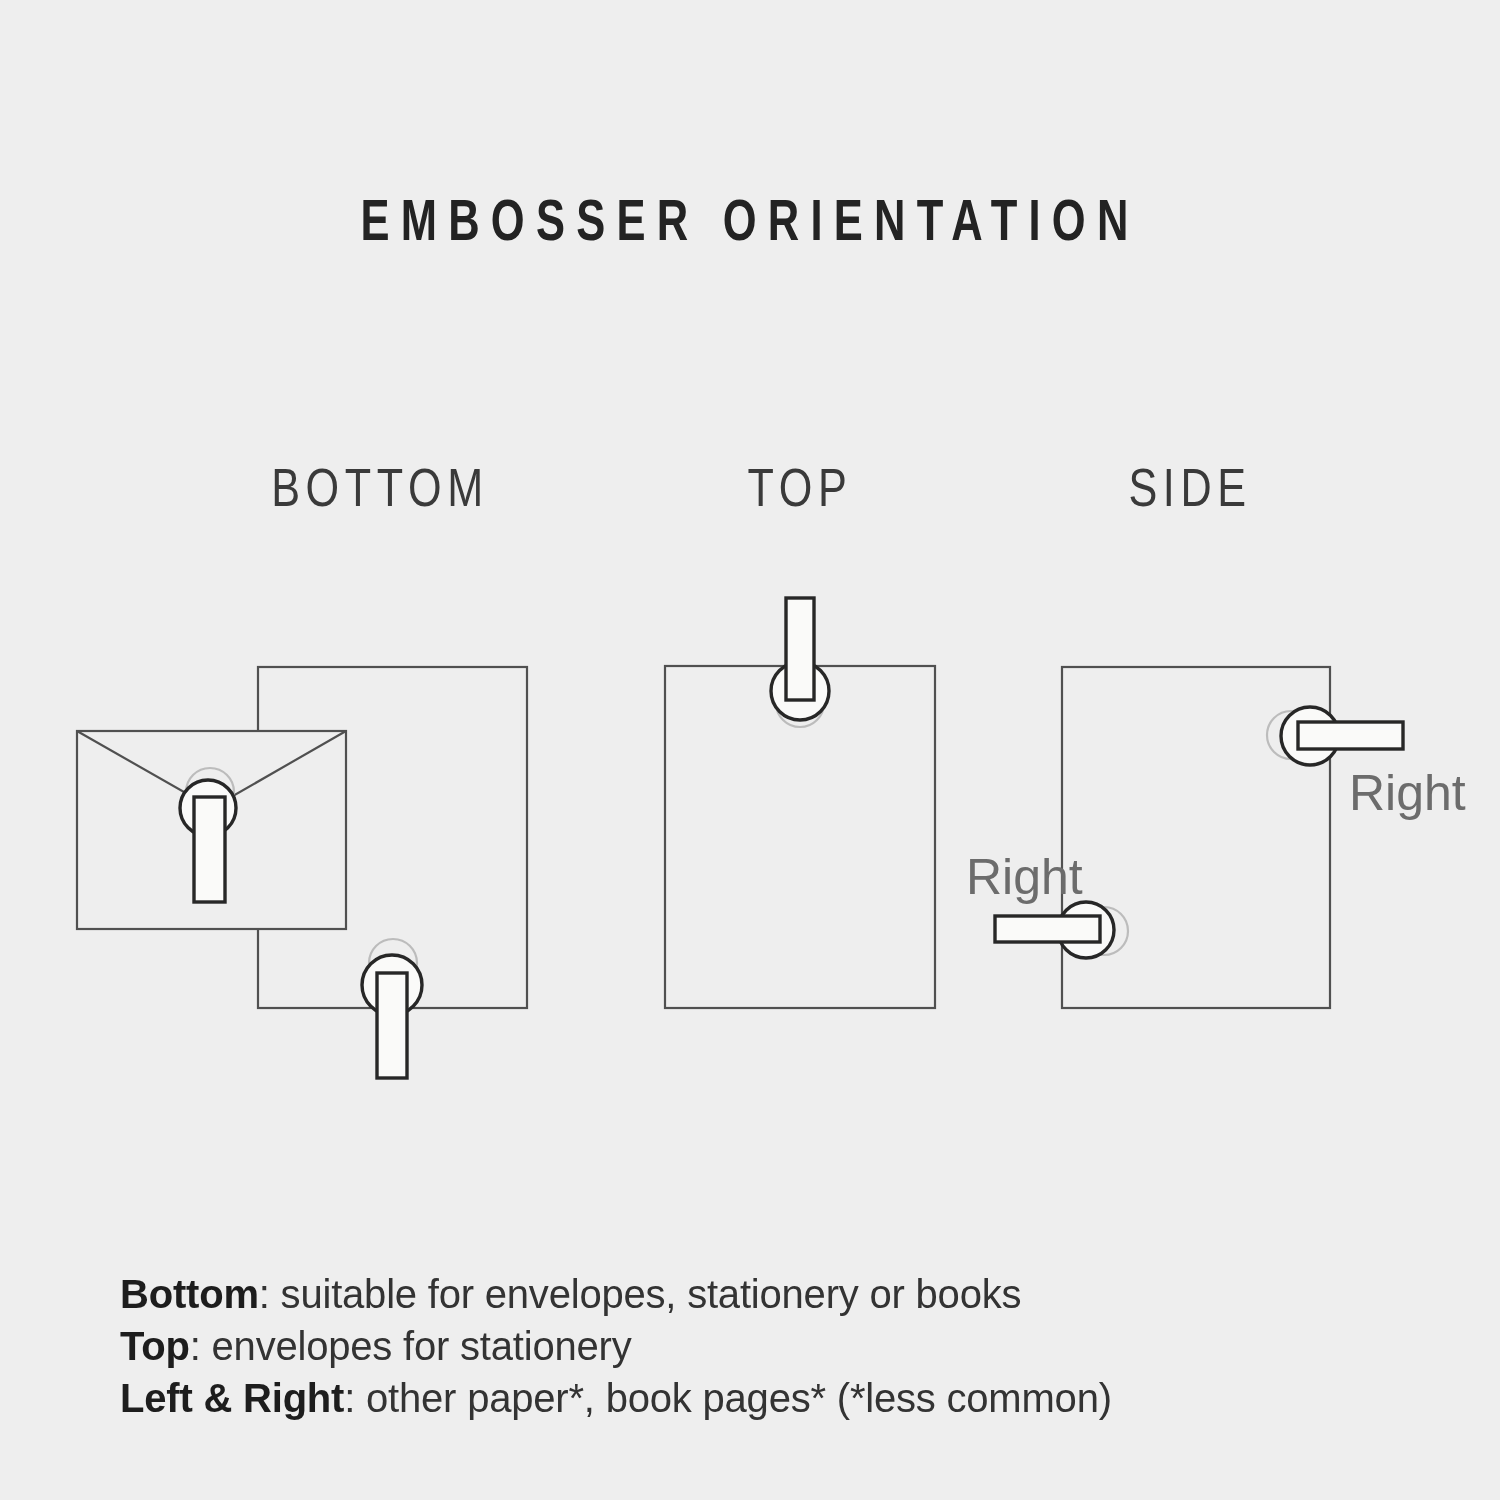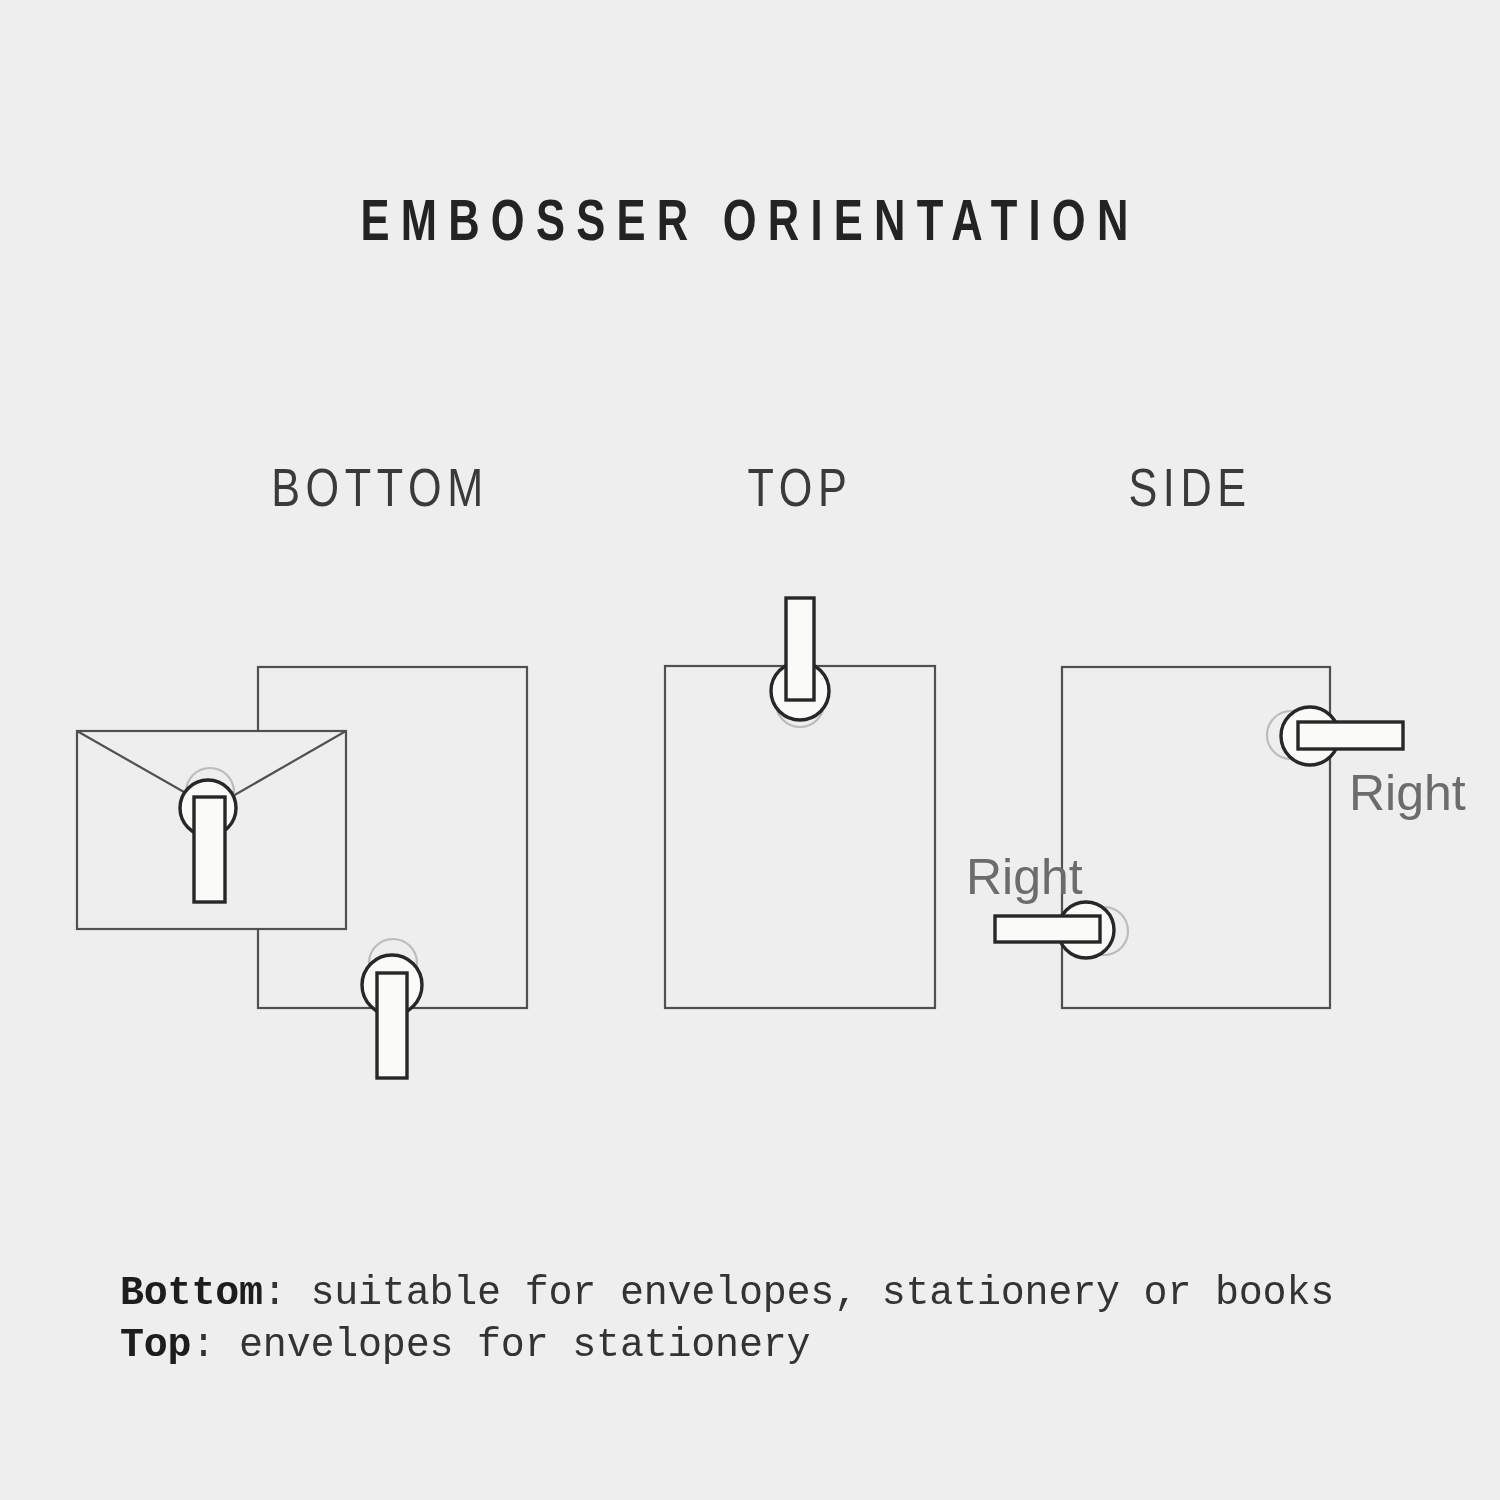--- a/index.html
+++ b/index.html
@@ -54,21 +54,21 @@
   .side-label.right{left:1349px;top:764px;}
   .legend{
     position:absolute;
     left:120px;top:1268px;
     font-size:40px;
     line-height:52px;
     color:#333333;
     letter-spacing:-0.2px;
   }
   .legend .term{font-weight:700;color:#1d1d1d;}
-  .legend-line{white-space:nowrap;font-family:Liberation Mono, monospace;}
+  .legend-line{white-space:nowrap;}
 </style>
 </head>
 <body>
 
 <div class="stage">
 
   <div class="title">EMBOSSER ORIENTATION</div>
 
   <div class="col-label bottom">BOTTOM</div>
   <div class="col-label top">TOP</div>
@@ -122,15 +122,16 @@
       </g>
     </g>
   </svg>
 
   <div class="side-label left">Right</div>
   <div class="side-label right">Right</div>
 
   <div class="legend">
     <div class="legend-line"><span class="term">Bottom</span><span>: suitable for envelopes, stationery or books</span></div>
     <div class="legend-line"><span class="term">Top</span><span>: envelopes for stationery</span></div>
+    <div class="legend-line"><span class="term">Left &amp; Right</span><span>: other paper*, book pages* (*less common)</span></div>
   </div>
 
 </div>
 
 </body></html>

